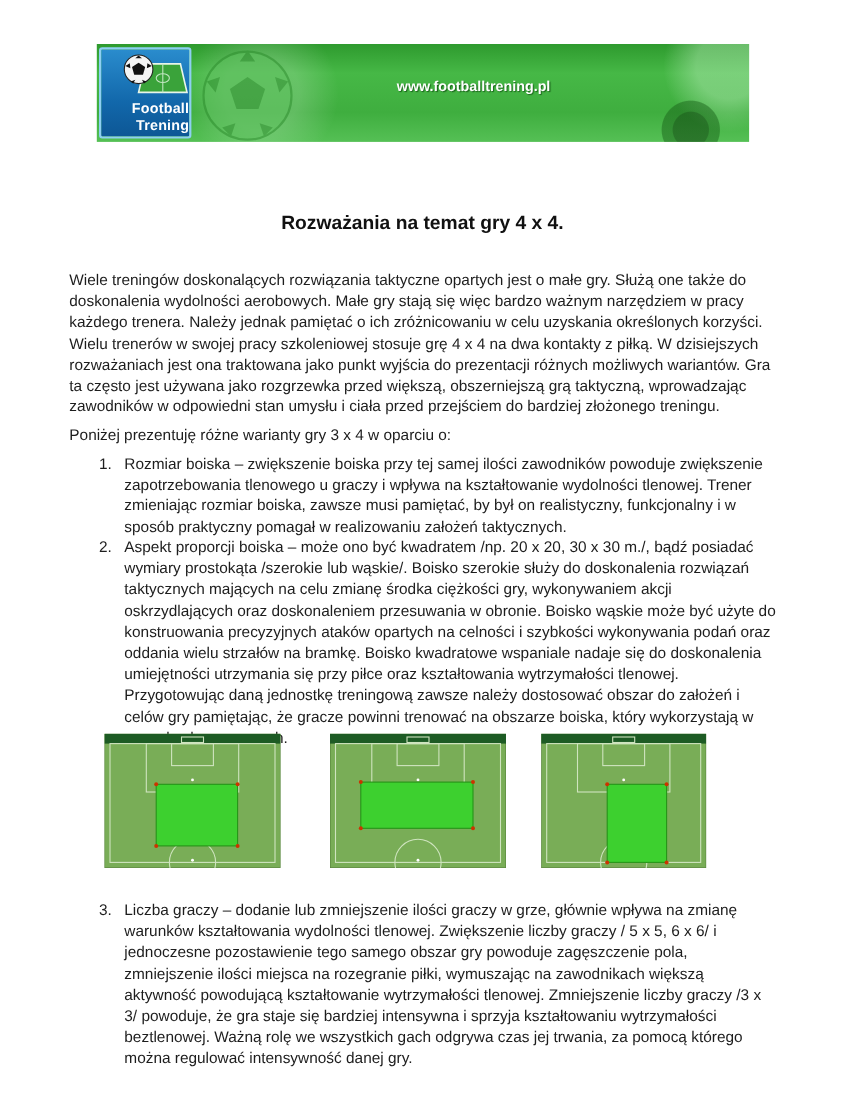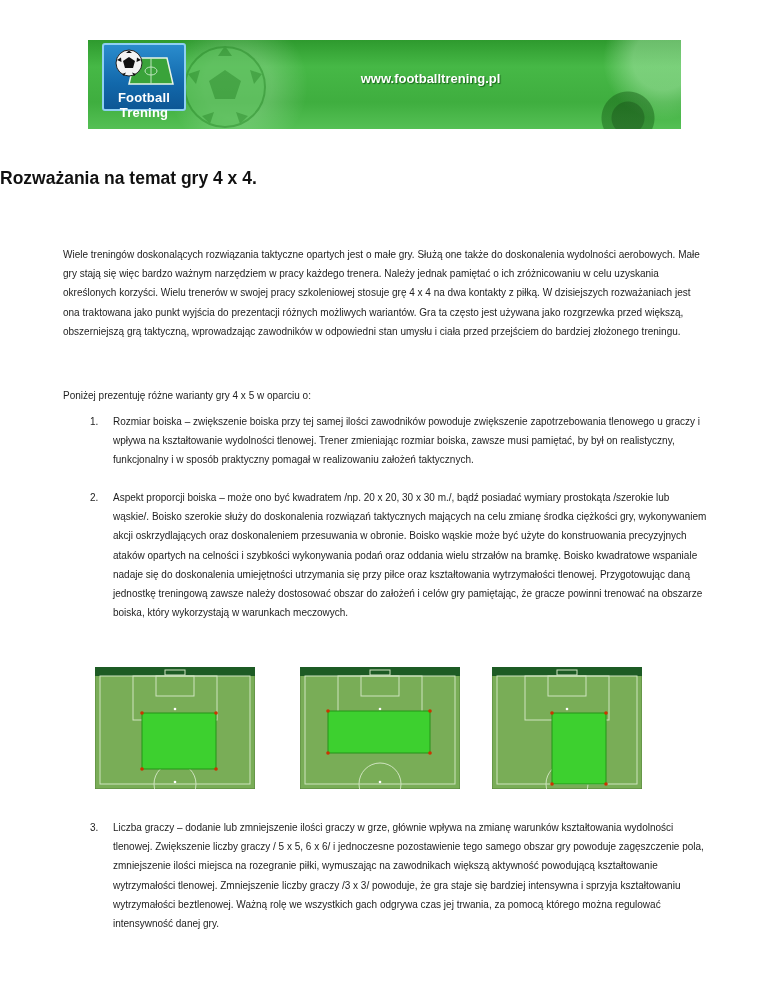--- a/index.html
+++ b/index.html
@@ -19,26 +19,26 @@
     width: 593px; height: 89px;
     background:
       radial-gradient(circle at 540px 78px, rgba(10,60,10,.55) 0 16px, rgba(20,90,20,.45) 17px 26px, rgba(0,0,0,0) 27px),
       radial-gradient(circle at 575px 20px, rgba(220,255,220,.35) 0 30px, rgba(0,0,0,0) 60px),
       radial-gradient(circle at 150px 45px, rgba(255,255,255,.18) 0 34px, rgba(0,0,0,0) 70px),
       linear-gradient(180deg, #2e9a2e 0%, #46b846 30%, #3fae3f 70%, #55c055 100%);
     overflow: hidden;
   }
   .banner-ball { position: absolute; left: 92px; top: 4px; opacity: .55; }
   .logo {
-    position: absolute; left: 14px; top: 3px;
-    width: 84px; height: 68px;
+    position: absolute; left: 2px; top: 3px;
+    width: 84px; height: 83px;
     background: linear-gradient(180deg, #2a8ccd 0%, #1268ab 60%, #0d5795 100%);
     border: 2px solid #8ecff2;
     border-radius: 3px;
-    text-align: center;
+    text-align: right;
     cursor: pointer;
   }
   .logo-art { margin-top: 3px; height: 38px; }
   .logo-text { color: #ffffff; font-weight: bold; font-size: 13px; line-height: 15px; letter-spacing: .2px; }
   .banner-text {
     position: absolute; left: 100px; right: 8px; top: 9px;
     text-align: center; color: #ffffff;
   }
   .banner-line {
     font-size: 21px; font-weight: bold; letter-spacing: .6px; line-height: 25px;
@@ -46,24 +46,24 @@
     white-space: nowrap;
   }
   .banner-url {
     margin-top: 22px; font-size: 13px; font-weight: bold;
     text-shadow: 1px 1px 1px rgba(0,50,0,.6);
     display: inline-block; cursor: pointer;
   }
 
   
   .article-title {
-    position: absolute; left: 0; top: 168px; width: 768px;
-    text-align: left; font-size: 17.5px; font-weight: bold; color: #111;
-  }
-  .bodytext { font-size: 10px; line-height: 19.2px; color: #1d1d1d; }
+    position: absolute; left: 0; top: 192px; width: 768px;
+    text-align: center; font-size: 17.5px; font-weight: bold; color: #111;
+  }
+  .bodytext { font-size: 14px; line-height: 19.2px; color: #1d1d1d; }
   .intro    { position: absolute; left: 63px; top: 245px; width: 646px; }
   .leadin   { position: absolute; left: 63px; top: 386px; width: 646px; }
   .list-item { position: absolute; left: 63px; width: 646px; display: flex; }
   .item-1 { top: 412px; }
   .item-2 { top: 488px; }
   .item-3 { top: 818px; }
   .item-num { width: 23px; margin-left: 27px; flex: none; }
   .item-body { width: 594px; flex: none; }
   .item-lead { font-weight: normal; }
 
@@ -113,21 +113,21 @@
 
   <div class="banner-text">
     <div class="banner-url">www.footballtrening.pl</div>
   </div>
 </div>
 
 <div class="article-title">Rozważania na temat gry 4 x 4.</div>
 
 <div class="intro bodytext">Wiele treningów doskonalących rozwiązania taktyczne opartych jest o małe gry. Służą one także do doskonalenia wydolności aerobowych. Małe gry stają się więc bardzo ważnym narzędziem w pracy każdego trenera. Należy jednak pamiętać o ich zróżnicowaniu w celu uzyskania określonych korzyści. Wielu trenerów w swojej pracy szkoleniowej stosuje grę 4 x 4 na dwa kontakty z piłką. W dzisiejszych rozważaniach jest ona traktowana jako punkt wyjścia do prezentacji różnych możliwych wariantów. Gra ta często jest używana jako rozgrzewka przed większą, obszerniejszą grą taktyczną, wprowadzając zawodników w odpowiedni stan umysłu i ciała przed przejściem do bardziej złożonego treningu.</div>
 
-<div class="leadin bodytext">Poniżej prezentuję różne warianty gry 4 x 5 w oparciu o:</div>
+<div class="leadin bodytext">Poniżej prezentuję różne warianty gry 3 x 4 w oparciu o:</div>
 
 <div class="list-item item-1 bodytext">
   <div class="item-num">1.</div>
   <div class="item-body">
     <span class="item-lead">Rozmiar boiska</span><span> – zwiększenie boiska przy tej samej ilości zawodników powoduje zwiększenie zapotrzebowania tlenowego u graczy i wpływa na kształtowanie wydolności tlenowej. Trener zmieniając rozmiar boiska, zawsze musi pamiętać, by był on realistyczny, funkcjonalny i w sposób praktyczny pomagał w realizowaniu założeń taktycznych.</span>
   </div>
 </div>
 
 <div class="list-item item-2 bodytext">
   <div class="item-num">2.</div>

